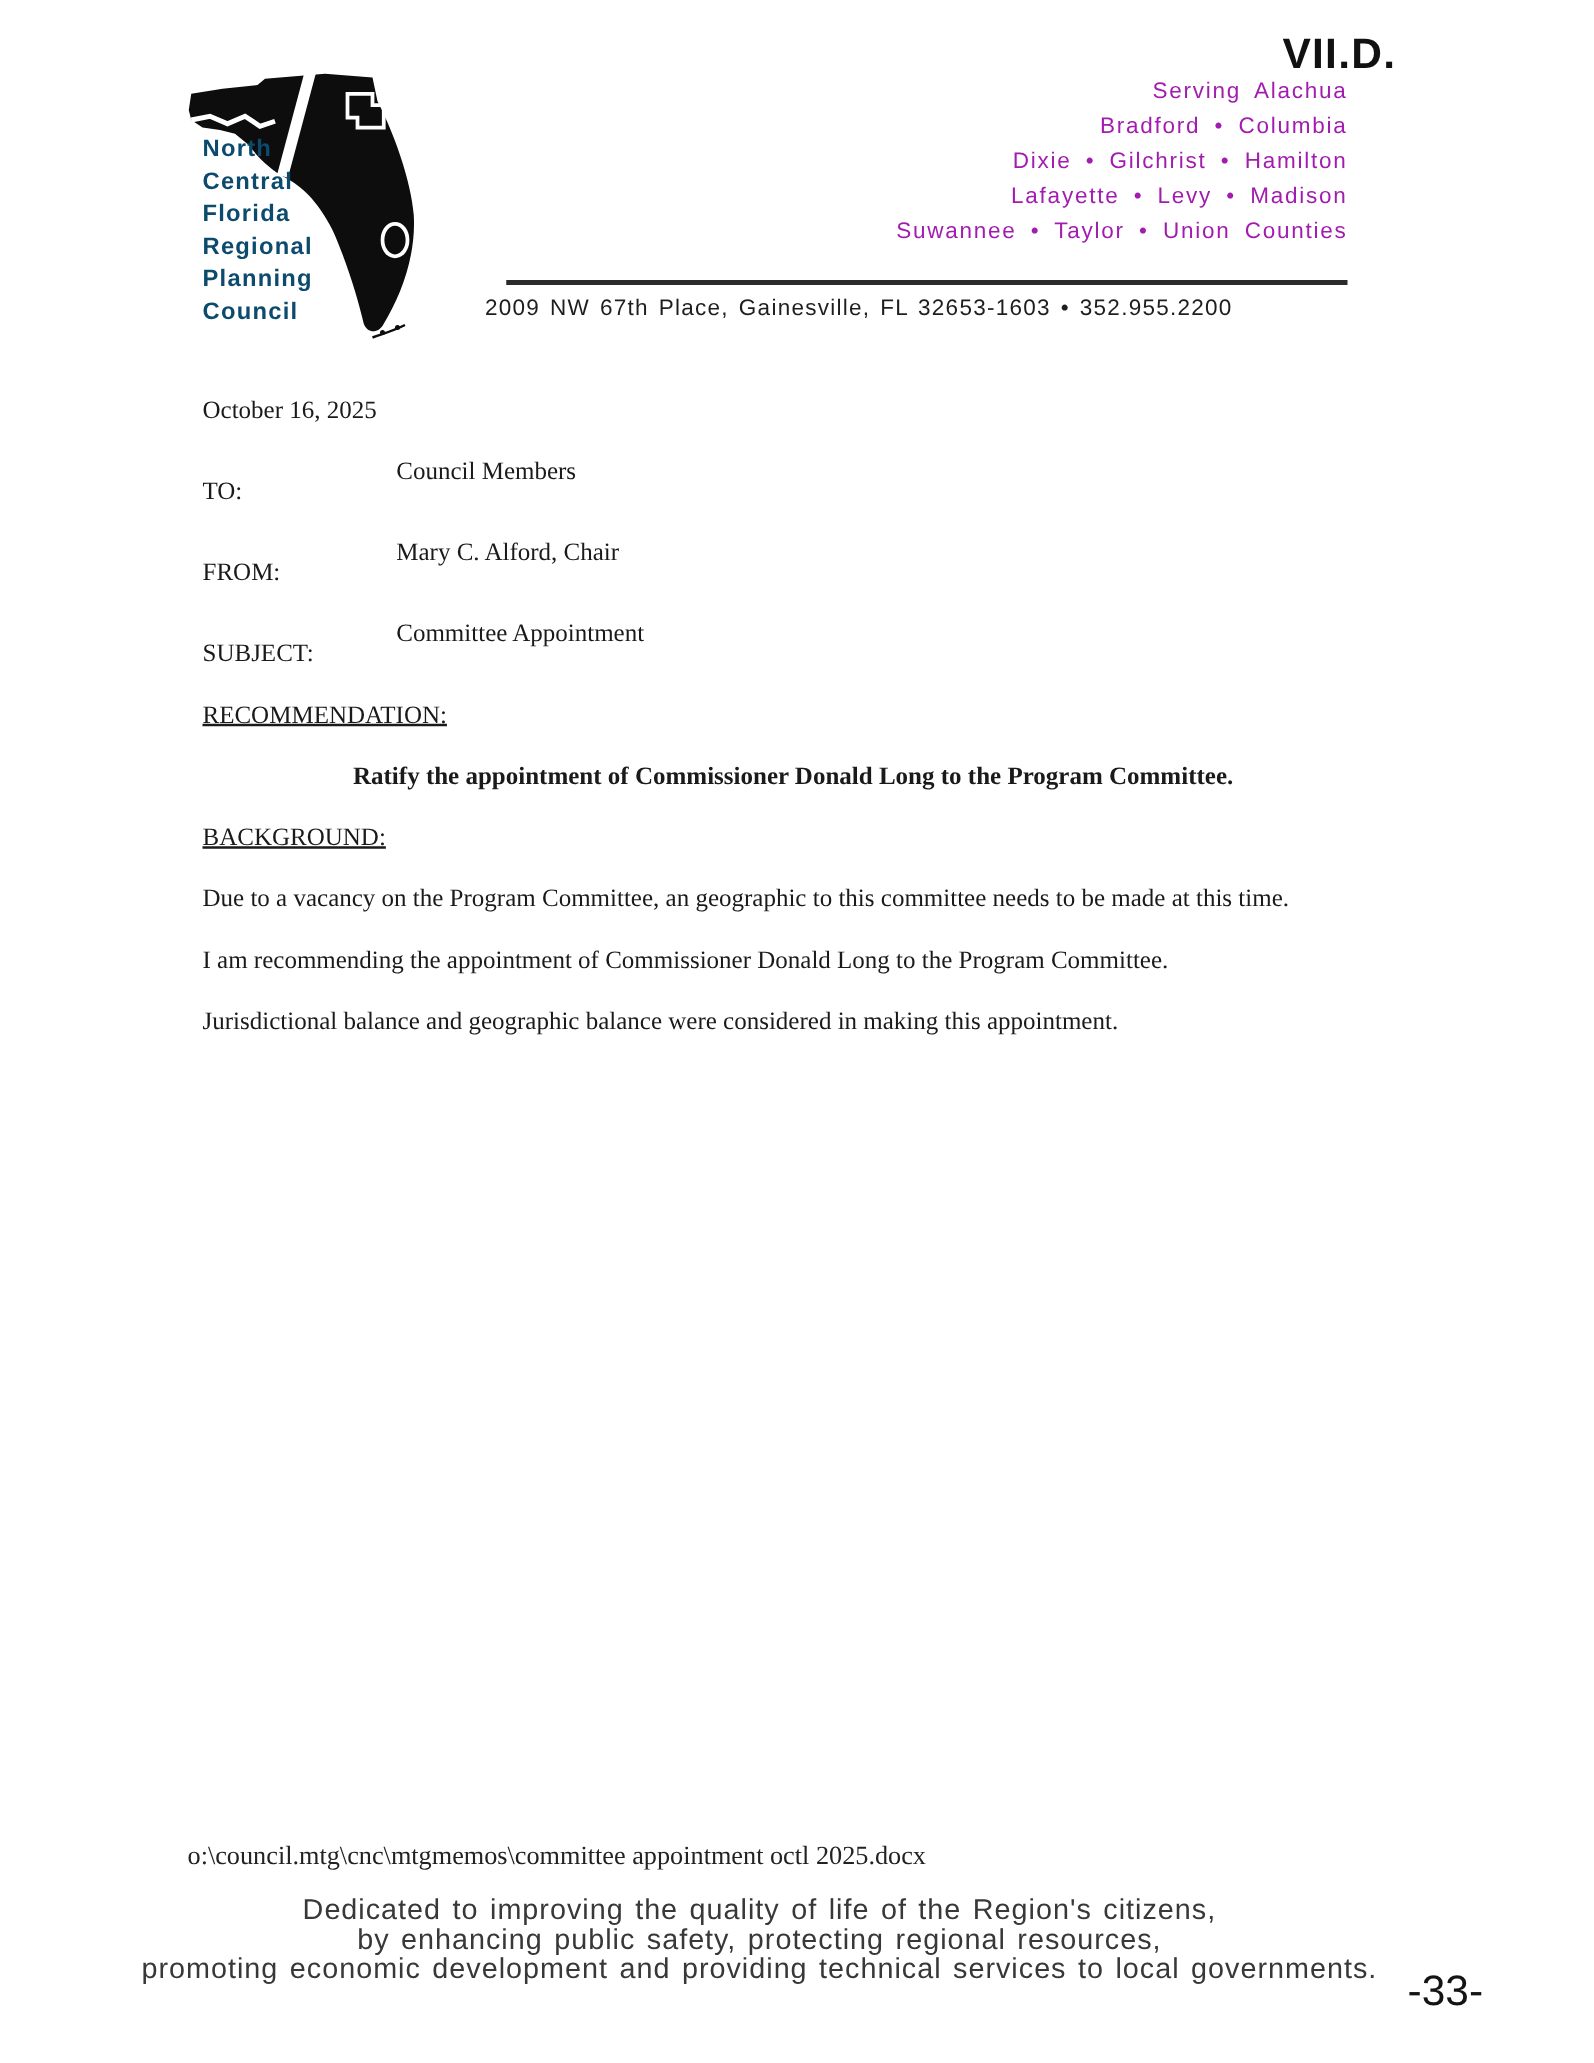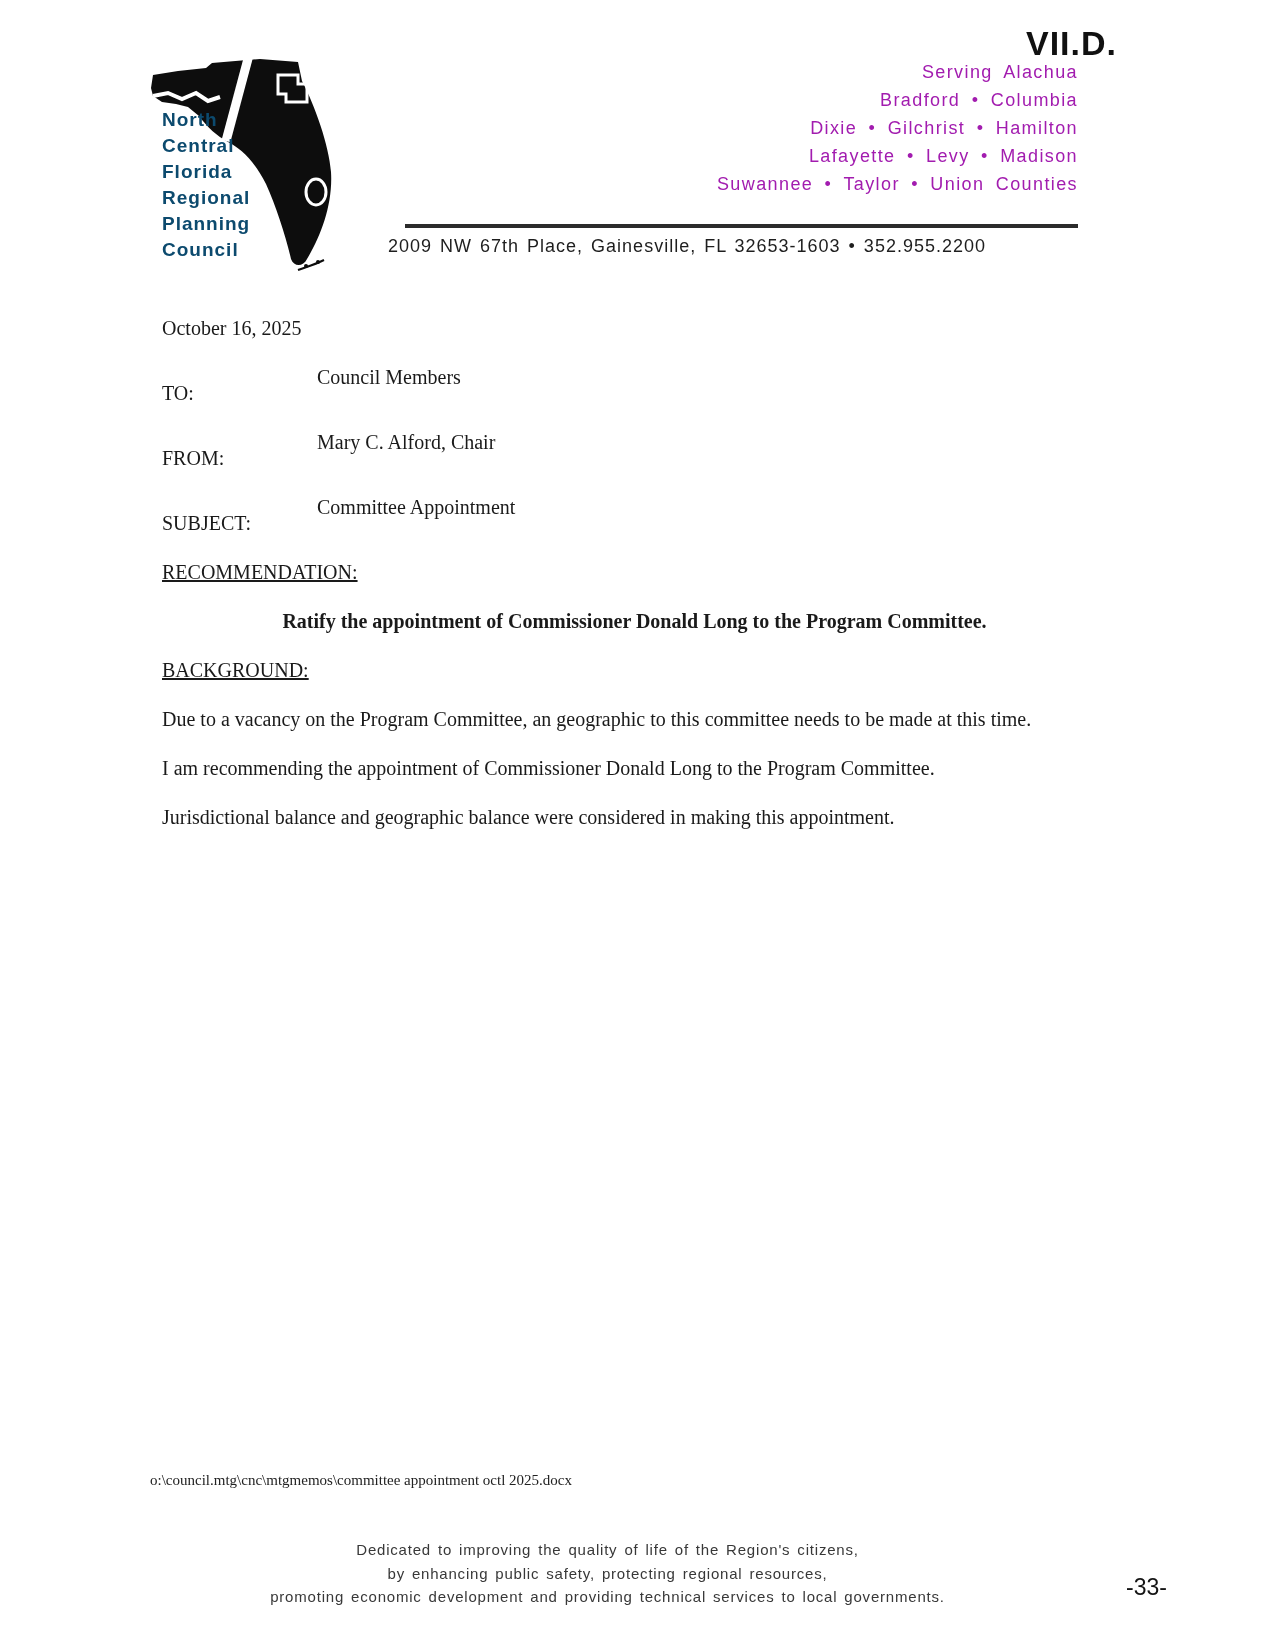--- a/index.html
+++ b/index.html
@@ -105,44 +105,43 @@
   .field-label { width: 155px; flex: 0 0 155px; margin-top: 16px; }
   .heading-underline { text-decoration: underline; }
   .bold-line { font-weight: 700; text-align: center; }
 
   
   .file-path {
     position: absolute;
     left: 150px;
     top: 1472px;
     font-family: "Liberation Serif", serif;
-    font-size: 15px;
+    font-size: 21px;
     color: #222222;
     text-align: right;
   }
   .dedication {
     position: absolute;
     left: 0;
     top: 1516px;
     width: 1215px;
     text-align: center;
     font-family: "Liberation Sans", sans-serif;
-    font-size: 15px;
+    font-size: 23px;
     line-height: 23.5px;
     letter-spacing: 0.8px;
     word-spacing: 2px;
     color: #383838;
-    margin-top: 22px;
   }
   .page-number {
     position: absolute;
     left: 1126px;
     top: 1574px;
     font-family: "Liberation Sans", sans-serif;
-    font-size: 23px;
+    font-size: 34px;
     color: #141414;
   }
 </style>
 </head>
 <body>
 
 <div class="page">
 
   <div class="item-number">VII.D.</div>
 

